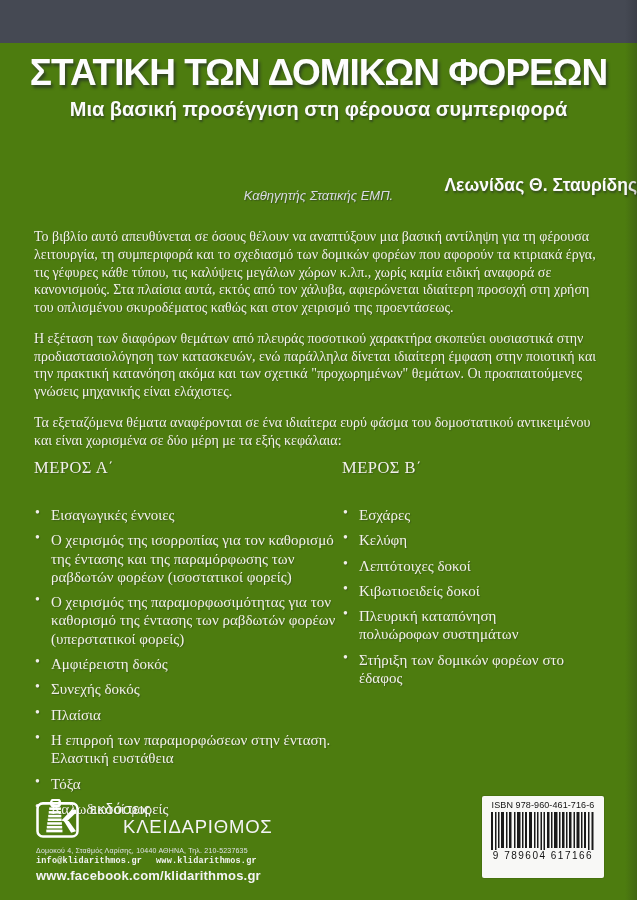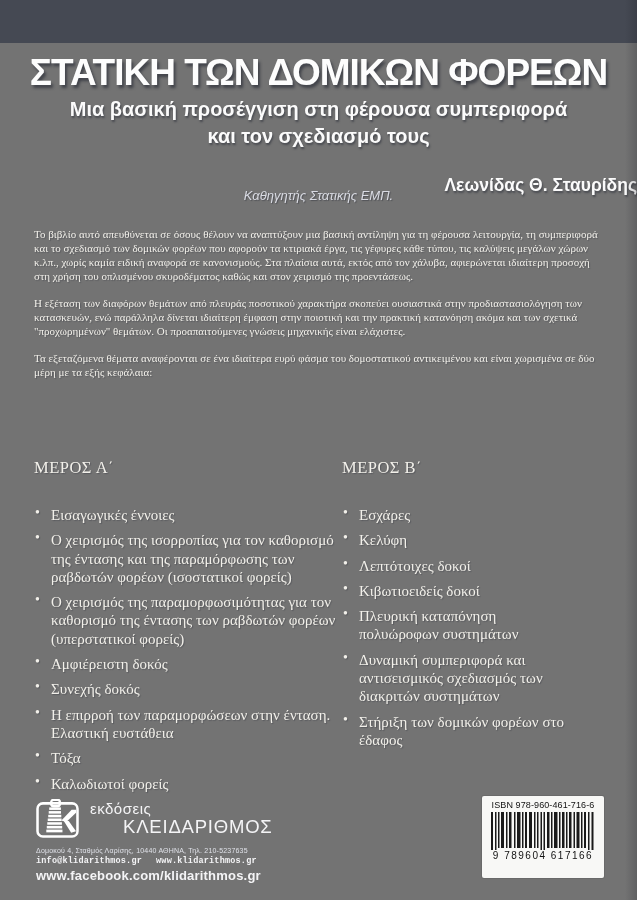--- a/index.html
+++ b/index.html
@@ -1,20 +1,20 @@
 <!DOCTYPE html>
 <html><head>
 <meta charset="utf-8">
 <style>
   html,body{margin:0;padding:0;background:#8e93a2;}
   .page{
     position:relative;
     width:637px;height:900px;
     margin:0 auto;
-    background:#737373;
+    background:#4d7c0f;
     overflow:hidden;
     font-family:"Liberation Serif", serif;
     color:#f2f0ea;
   }
   .page::after{
     content:"";position:absolute;top:0;right:0;width:12px;height:100%;
     background:linear-gradient(to right, rgba(0,0,0,0), rgba(20,22,30,0.20));
     pointer-events:none;
   }
   .top-band{
@@ -58,21 +58,21 @@
     font-style:italic;
     font-size:13px;
     color:#d9dbe3;
     text-shadow:1px 1px 1px rgba(30,33,45,0.4);
   }
   .body-copy{
     position:absolute;top:228px;left:34px;width:572px;
   }
   .body-copy p{
     margin:0 0 13px 0;
-    font-size:11px;
+    font-size:14px;
     line-height:1.27;
     text-shadow:1px 1px 1px rgba(30,33,45,0.3);
   }
   .col{
     position:absolute;top:458px;
   }
   .col-a{left:34px;width:302px;}
   .col-b{left:342px;width:236px;}
   .part-heading{
     font-size:16.5px;
@@ -142,55 +142,54 @@
 <body>
 
 <div class="page">
 
   <div class="top-band"></div>
 
   <div class="title">ΣΤΑΤΙΚΗ ΤΩΝ ΔΟΜΙΚΩΝ ΦΟΡΕΩΝ</div>
 
   <div class="subtitle">
     <div>Μια βασική προσέγγιση στη φέρουσα συμπεριφορά</div>
-    <div>και τον σχεδιασμό τους</div>
   </div>
 
   <div class="author">Λεωνίδας Θ. Σταυρίδης</div>
   <div class="author-role">Καθηγητής Στατικής ΕΜΠ.</div>
 
   <div class="body-copy">
     <p>Το βιβλίο αυτό απευθύνεται σε όσους θέλουν να αναπτύξουν μια βασική αντίληψη για τη φέρουσα λειτουργία, τη συμπεριφορά και το σχεδιασμό των δομικών φορέων που αφορούν τα κτιριακά έργα, τις γέφυρες κάθε τύπου, τις καλύψεις μεγάλων χώρων κ.λπ., χωρίς καμία ειδική αναφορά σε κανονισμούς. Στα πλαίσια αυτά, εκτός από τον χάλυβα, αφιερώνεται ιδιαίτερη προσοχή στη χρήση του οπλισμένου σκυροδέματος καθώς και στον χειρισμό της προεντάσεως.</p>
     <p>Η εξέταση των διαφόρων θεμάτων από πλευράς ποσοτικού χαρακτήρα σκοπεύει ουσιαστικά στην προδιαστασιολόγηση των κατασκευών, ενώ παράλληλα δίνεται ιδιαίτερη έμφαση στην ποιοτική και την πρακτική κατανόηση ακόμα και των σχετικά "προχωρημένων" θεμάτων. Οι προαπαιτούμενες γνώσεις μηχανικής είναι ελάχιστες.</p>
     <p>Τα εξεταζόμενα θέματα αναφέρονται σε ένα ιδιαίτερα ευρύ φάσμα του δομοστατικού αντικειμένου και είναι χωρισμένα σε δύο μέρη με τα εξής κεφάλαια:</p>
   </div>
 
   <div class="col col-a">
     <p class="part-heading">ΜΕΡΟΣ Α΄</p>
     <ul class="topics">
         <li>Εισαγωγικές έννοιες</li>
         <li>Ο χειρισμός της ισορροπίας για τον καθορισμό της έντασης και της παραμόρφωσης των ραβδωτών φορέων (ισοστατικοί φορείς)</li>
         <li>Ο χειρισμός της παραμορφωσιμότητας για τον καθορισμό της έντασης των ραβδωτών φορέων (υπερστατικοί φορείς)</li>
         <li>Αμφιέρειστη δοκός</li>
         <li>Συνεχής δοκός</li>
+        <li>Πλαίσια</li>
         <li>Η επιρροή των παραμορφώσεων στην ένταση. Ελαστική ευστάθεια</li>
         <li>Τόξα</li>
         <li>Καλωδιωτοί φορείς</li>
       </ul>
   </div>
 
   <div class="col col-b">
     <p class="part-heading">ΜΕΡΟΣ Β΄</p>
     <ul class="topics">
         <li>Εσχάρες</li>
         <li>Κελύφη</li>
         <li>Λεπτότοιχες δοκοί</li>
         <li>Κιβωτιοειδείς δοκοί</li>
         <li>Πλευρική καταπόνηση πολυώροφων συστημάτων</li>
-        <li>Δυναμική συμπεριφορά και αντισεισμικός σχεδιασμός των διακριτών συστημάτων</li>
         <li>Στήριξη των δομικών φορέων στο έδαφος</li>
       </ul>
   </div>
 
   <div class="publisher">
     <div class="publisher-row">
       <svg class="logo-badge" viewBox="0 0 44 40">
         <rect x="1.5" y="4.5" width="41" height="34" rx="5.5" fill="none" stroke="#ffffff" stroke-width="2.6"></rect>
         <rect x="15.5" y="0.8" width="9" height="6.6" rx="2.6" fill="none" stroke="#ffffff" stroke-width="2.4"></rect>
         <rect x="13.5" y="8.6" width="12" height="2.6" fill="#ffffff"></rect>

